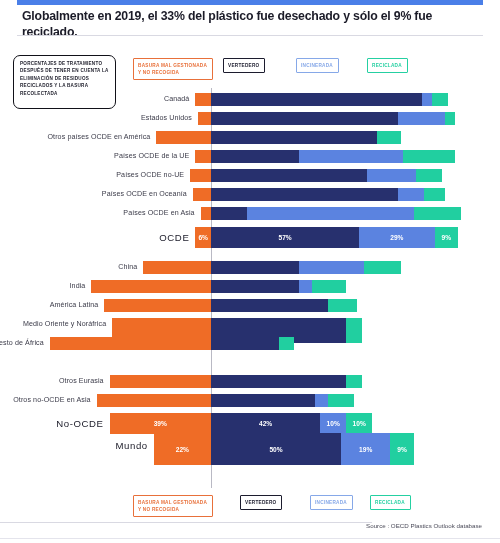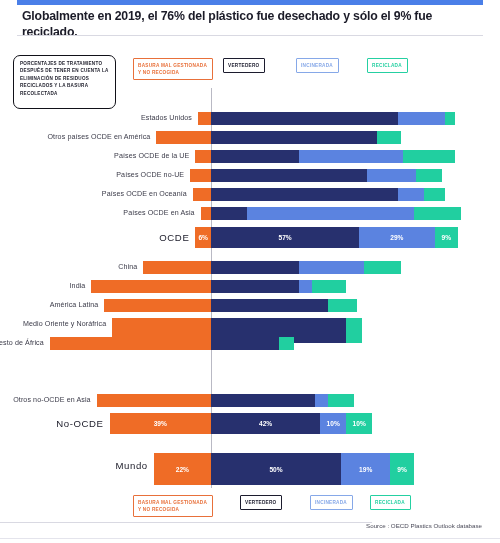--- a/index.html
+++ b/index.html
@@ -83,21 +83,21 @@
   #botrule2 {
     position: absolute; left: 0; bottom: 4px; width: 500px; height: 1px;
     background: #e4e4ec;
   }
 </style>
 </head>
 <body>
 
 <div id="topbar"></div>
 
-<div id="headline">Globalmente en 2019, el 76% del plástico fue desechado y sólo el 9% fue reciclado.</div>
+<div id="headline">Globalmente en 2019, el 33% del plástico fue desechado y sólo el 9% fue reciclado.</div>
 <div id="headrule"></div>
 
 <div id="notebox">PORCENTAJES DE TRATAMIENTO DESPUÉS DE TENER EN CUENTA LA ELIMINACIÓN DE RESIDUOS RECICLADOS Y LA BASURA RECOLECTADA</div>
 
 <div class="legend-row" id="legend-top" style="top:58px;">
     <div class="legend-item lg-mis" style="left: 133px;">BASURA MAL GESTIONADA
 Y NO RECOGIDA</div>
     <div class="legend-item lg-land" style="left: 223px;">VERTEDERO</div>
     <div class="legend-item lg-inc" style="left: 296px;">INCINERADA</div>
     <div class="legend-item lg-rec" style="left: 367px;">RECICLADA</div>
@@ -105,20 +105,27 @@
 <div class="legend-row" id="legend-bottom" style="top:495px;">
     <div class="legend-item lg-mis" style="left: 133px;">BASURA MAL GESTIONADA
 Y NO RECOGIDA</div>
     <div class="legend-item lg-land" style="left: 240px;">VERTEDERO</div>
     <div class="legend-item lg-inc" style="left: 310px;">INCINERADA</div>
     <div class="legend-item lg-rec" style="left: 370px;">RECICLADA</div>
   </div>
 
 <div id="plot">
   <div id="zeroline"></div>
+<div class="row" style="top: 5px; height: 13px;">
+      <div class="row-label" style="width: 500px; right: 310.6px; top: 2px;">Canadá</div>
+      <div class="bar seg-mis" style="left: 195.4px; width: 15.6px;"></div>
+      <div class="bar seg-land" style="left: 211px; width: 210.6px;"></div>
+      <div class="bar seg-inc" style="left: 421.6px; width: 10.4px;"></div>
+      <div class="bar seg-rec" style="left: 432px; width: 15.6px;"></div>
+    </div>
     <div class="row" style="top: 24px; height: 13px;">
       <div class="row-label" style="width: 500px; right: 308px; top: 2px;">Estados Unidos</div>
       <div class="bar seg-mis" style="left: 198px; width: 13px;"></div>
       <div class="bar seg-land" style="left: 211px; width: 187.2px;"></div>
       <div class="bar seg-inc" style="left: 398.2px; width: 46.8px;"></div>
       <div class="bar seg-rec" style="left: 445px; width: 10.4px;"></div>
     </div>
     <div class="row" style="top: 43px; height: 13px;">
       <div class="row-label" style="width: 500px; right: 349.6px; top: 2px;">Otros países OCDE en América</div>
       <div class="bar seg-mis" style="left: 156.4px; width: 54.6px;"></div>
@@ -185,35 +192,41 @@
       <div class="bar seg-mis" style="left: 112.2px; width: 98.8px;"></div>
       <div class="bar seg-land" style="left: 211px; width: 135.2px;"></div>
       <div class="bar seg-rec" style="left: 346.2px; width: 15.6px;"></div>
     </div>
     <div class="row" style="top: 249px; height: 13px;">
       <div class="row-label" style="width: 500px; right: 456.2px; top: 2px;">Resto de África</div>
       <div class="bar seg-mis" style="left: 49.8px; width: 161.2px;"></div>
       <div class="bar seg-land" style="left: 211px; width: 67.6px;"></div>
       <div class="bar seg-rec" style="left: 278.6px; width: 15.6px;"></div>
     </div>
+    <div class="row" style="top: 287px; height: 13px;">
+      <div class="row-label" style="width: 500px; right: 396.4px; top: 2px;">Otros Eurasia</div>
+      <div class="bar seg-mis" style="left: 109.6px; width: 101.4px;"></div>
+      <div class="bar seg-land" style="left: 211px; width: 135.2px;"></div>
+      <div class="bar seg-rec" style="left: 346.2px; width: 15.6px;"></div>
+    </div>
     <div class="row big" style="top: 325px; height: 21px;">
       <div class="row-label" style="width: 500px; right: 396.4px; top: 5px;">No-OCDE</div>
       <div class="bar seg-mis" style="left: 109.6px; width: 101.4px;">39%</div>
       <div class="bar seg-land" style="left: 211px; width: 109.2px;">42%</div>
       <div class="bar seg-inc" style="left: 320.2px; width: 26px;">10%</div>
       <div class="bar seg-rec" style="left: 346.2px; width: 26px;">10%</div>
     </div>
     <div class="row" style="top: 306px; height: 13px;">
       <div class="row-label" style="width: 500px; right: 409.4px; top: 2px;">Otros no-OCDE en Asia</div>
       <div class="bar seg-mis" style="left: 96.6px; width: 114.4px;"></div>
       <div class="bar seg-land" style="left: 211px; width: 104px;"></div>
       <div class="bar seg-inc" style="left: 315px; width: 13px;"></div>
       <div class="bar seg-rec" style="left: 328px; width: 26px;"></div>
     </div>
-    <div class="row big" style="top: 365px; height: 32px;">
+    <div class="row big" style="top: 345px; height: 32px;">
       <div class="row-label" style="width: 500px; right: 352.2px; top: 6.5px;">Mundo</div>
       <div class="bar seg-mis" style="left: 153.8px; width: 57.2px;">22%</div>
       <div class="bar seg-land" style="left: 211px; width: 130px;">50%</div>
       <div class="bar seg-inc" style="left: 341px; width: 49.4px;">19%</div>
       <div class="bar seg-rec" style="left: 390.4px; width: 23.4px;">9%</div>
     </div>
   </div>
 
 <div id="botrule"></div>
 <div id="source">Source : OECD Plastics Outlook database</div>

